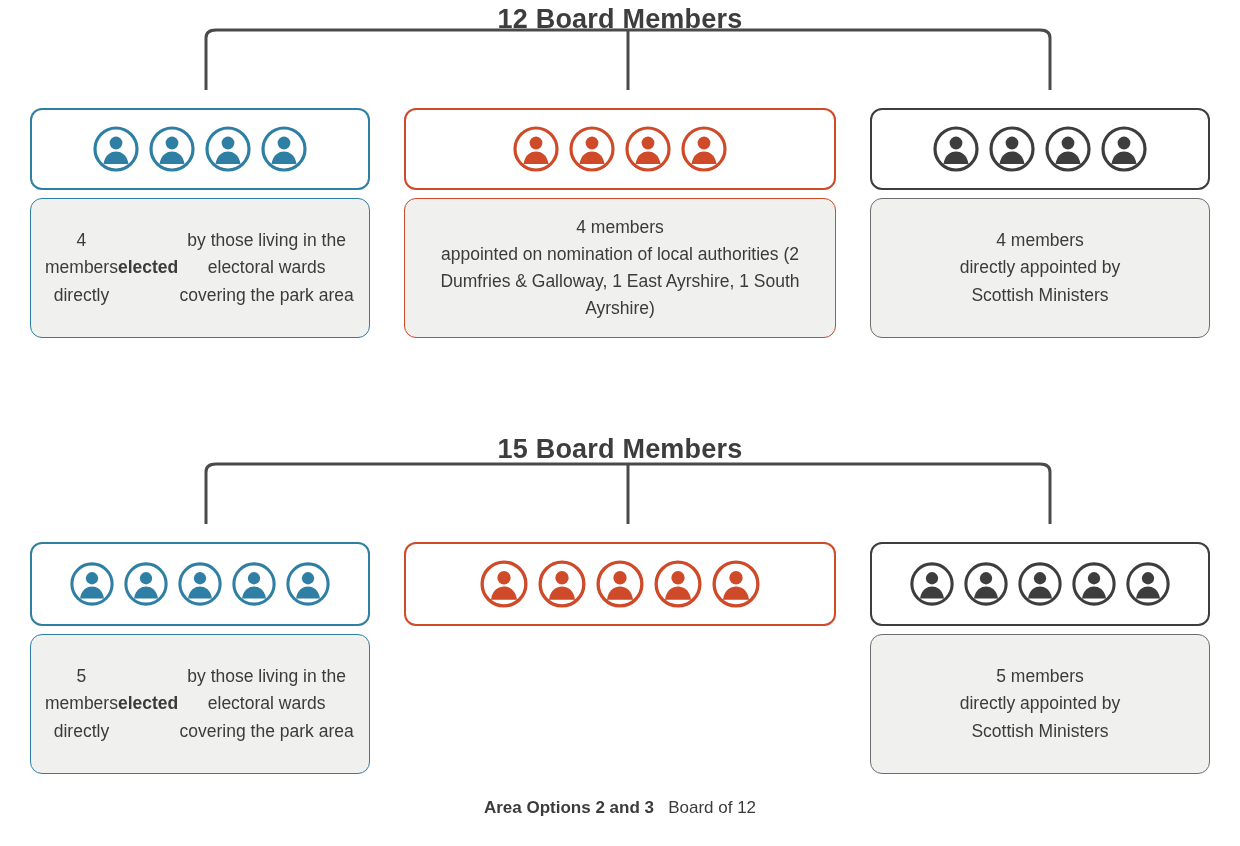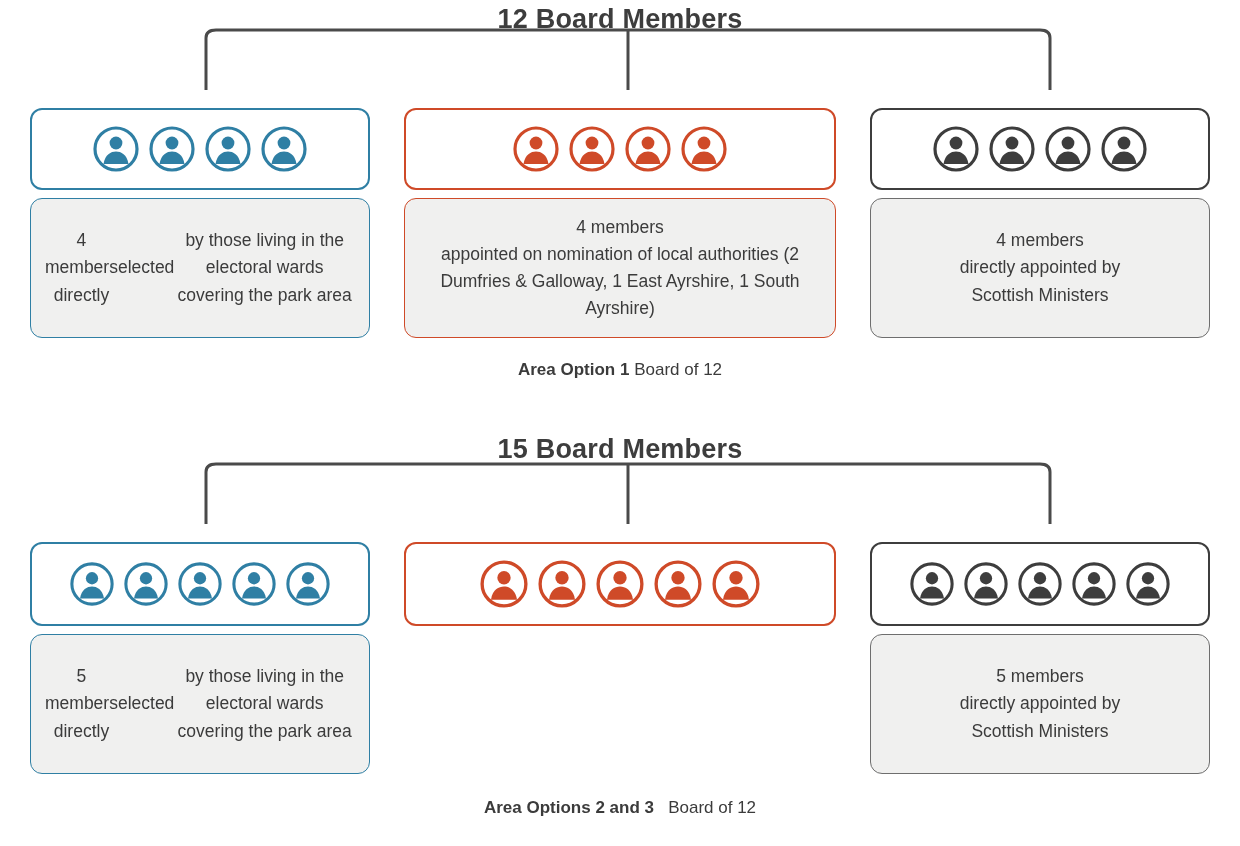--- a/index.html
+++ b/index.html
@@ -105,21 +105,21 @@
     text-align: center;
     padding: 12px 14px;
     box-sizing: border-box;
     font-size: 17.5px;
     line-height: 1.55;
     color: #3b3b3b;
   }
   .desc-box.blue { border-color: #2f7fa4; }
   .desc-box.red { border-color: #cf4a28; }
   .desc-box.dark { border-color: #6e6e6e; }
-  .desc-box b { font-weight: normal; }
+  .desc-box b { font-weight: bold; }
 
   .caption {
     position: absolute;
     top: 360px;
     left: 0;
     width: 1240px;
     text-align: center;
     font-size: 17px;
     color: #3b3b3b;
   }
@@ -221,24 +221,20 @@
             <circle cx="24" cy="24" r="21" fill="none" stroke="#3d3d3d" stroke-width="3.2"></circle>
             <circle cx="24" cy="18" r="6.4" fill="#3d3d3d"></circle>
             <path d="M11.5 39 C13 29.5 19 26.5 24 26.5 C29 26.5 35 29.5 36.5 39 Z" fill="#3d3d3d"></path>
           </svg>
         </div>
         <div class="desc-box dark">4 members<br>directly appointed by<br>Scottish Ministers</div>
       </div>
 
     </div>
 
-    <div class="caption">
-      <b>Area Option 1</b>
-      <span>Board of 12</span>
-    </div>
   </div>
 
   <div class="section section-bottom">
 
     <div class="title-row">
       <div class="title">15 Board Members</div>
     </div>
 
     <svg class="bracket" viewBox="0 0 860 72" preserveAspectRatio="none">
       <path d="M8,66 L8,14 Q8,6 18,6 L842,6 Q852,6 852,14 L852,66" fill="none" stroke="#4a4a4a" stroke-width="3"></path>

